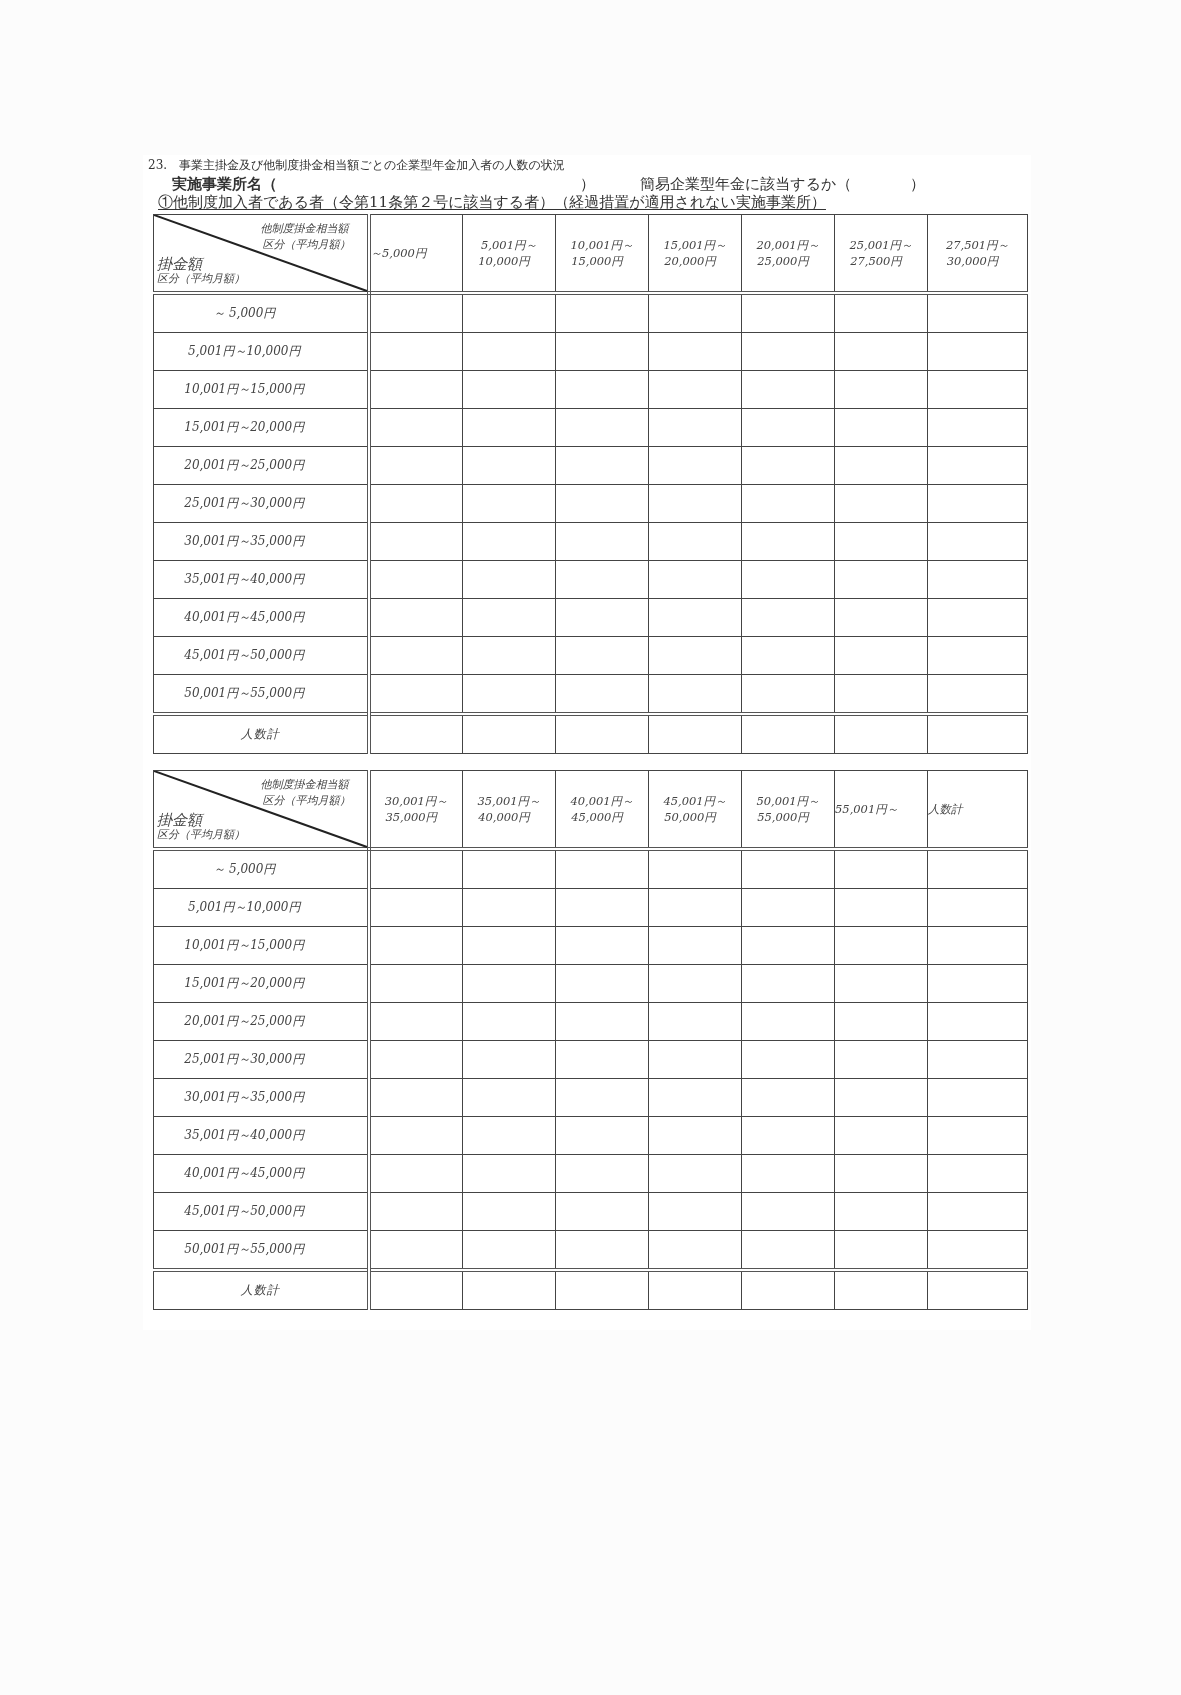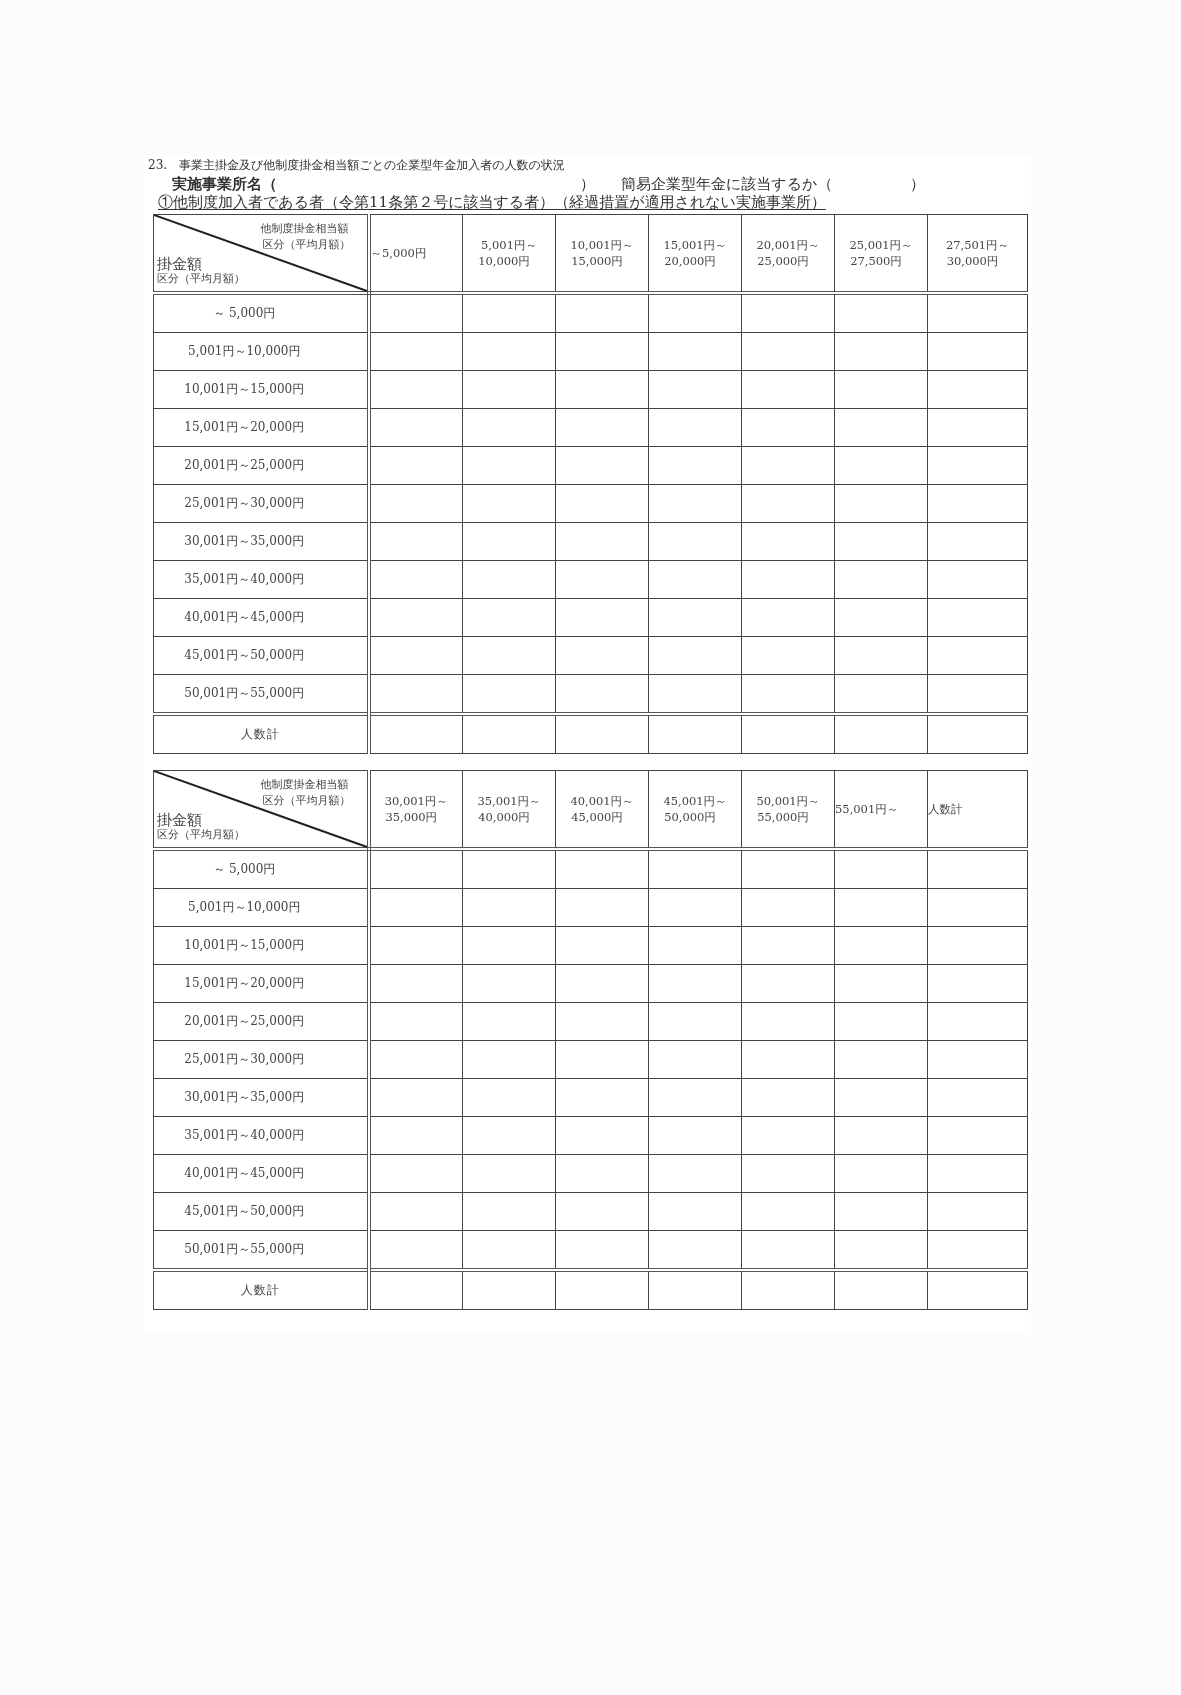--- a/index.html
+++ b/index.html
@@ -1,21 +1,21 @@
 <!DOCTYPE html>
 <html><head>
 <meta charset="utf-8">
 <style>
   html, body { margin:0; padding:0; }
   body { width:1181px; height:1695px; background:#fcfcfc; position:relative; font-family:"DejaVu Serif","Liberation Serif",serif; color:#333; }
   .sheet { position:absolute; left:143px; top:155px; width:888px; height:1175px; background:#fff; }
   .title { position:absolute; left:148px; top:156px; font-size:12px; line-height:18px; white-space:nowrap; color:#333; }
   .line2 { position:absolute; top:175px; font-size:15px; line-height:18px; white-space:nowrap; color:#333; }
   .line3 { position:absolute; left:158px; top:193px; font-size:15px; line-height:18px; white-space:nowrap; color:#333; text-decoration:underline; text-underline-offset:2px;text-align:right; }
-  table.grid { position:absolute; left:153px; border-collapse:collapse; table-layout:fixed; }
+  table.grid { position:absolute; left:153px; border-collapse:collapse; table-layout:fixed;font-style:italic; }
   table.grid td { border:1.5px solid #444; padding:0; font-size:12px; color:#444; }
   td.rowlabel { text-align:center; padding-right:32px !important; font-size:13.5px; border-right:4px double #555 !important; }
   td.rowlabel.total { text-align:center; padding-right:0 !important; letter-spacing:1px; }
   tr.data td { height:37px; }
   tr.totalrow td { height:37px; border-top:4px double #555; }
   tr.hdr td { height:76px; }
   tr.hdr td.corner { position:relative; border-right:4px double #555; border-bottom:4px double #555; }
   tr.hdr td.colh { text-align:center; line-height:16px; font-size:11.5px; border-bottom:4px double #555; }
   .colh .l1 { display:block; }
   .colh .l2 { display:block; padding-right:10px; }
@@ -29,21 +29,21 @@
 </style>
 </head>
 <body>
 
 <div class="sheet"></div>
 
 <div class="title">23.　事業主掛金及び他制度掛金相当額ごとの企業型年金加入者の人数の状況</div>
 
 <div class="line2" style="left:172px;font-weight:bold;">実施事業所名（</div>
 <div class="line2" style="left:580px;">）</div>
-<div class="line2" style="left:621px;">簡易企業型年金に該当するか（</div>
+<div class="line2" style="left:640px;">簡易企業型年金に該当するか（</div>
 <div class="line2" style="left:910px;">）</div>
 
 <div class="line3">①他制度加入者である者（令第11条第２号に該当する者）（経過措置が適用されない実施事業所）</div>
 
 <table class="grid" style="top:214px;">
   <colgroup>
     <col style="width:215px">
       <col style="width:94px">
       <col style="width:93px">
       <col style="width:93px">

